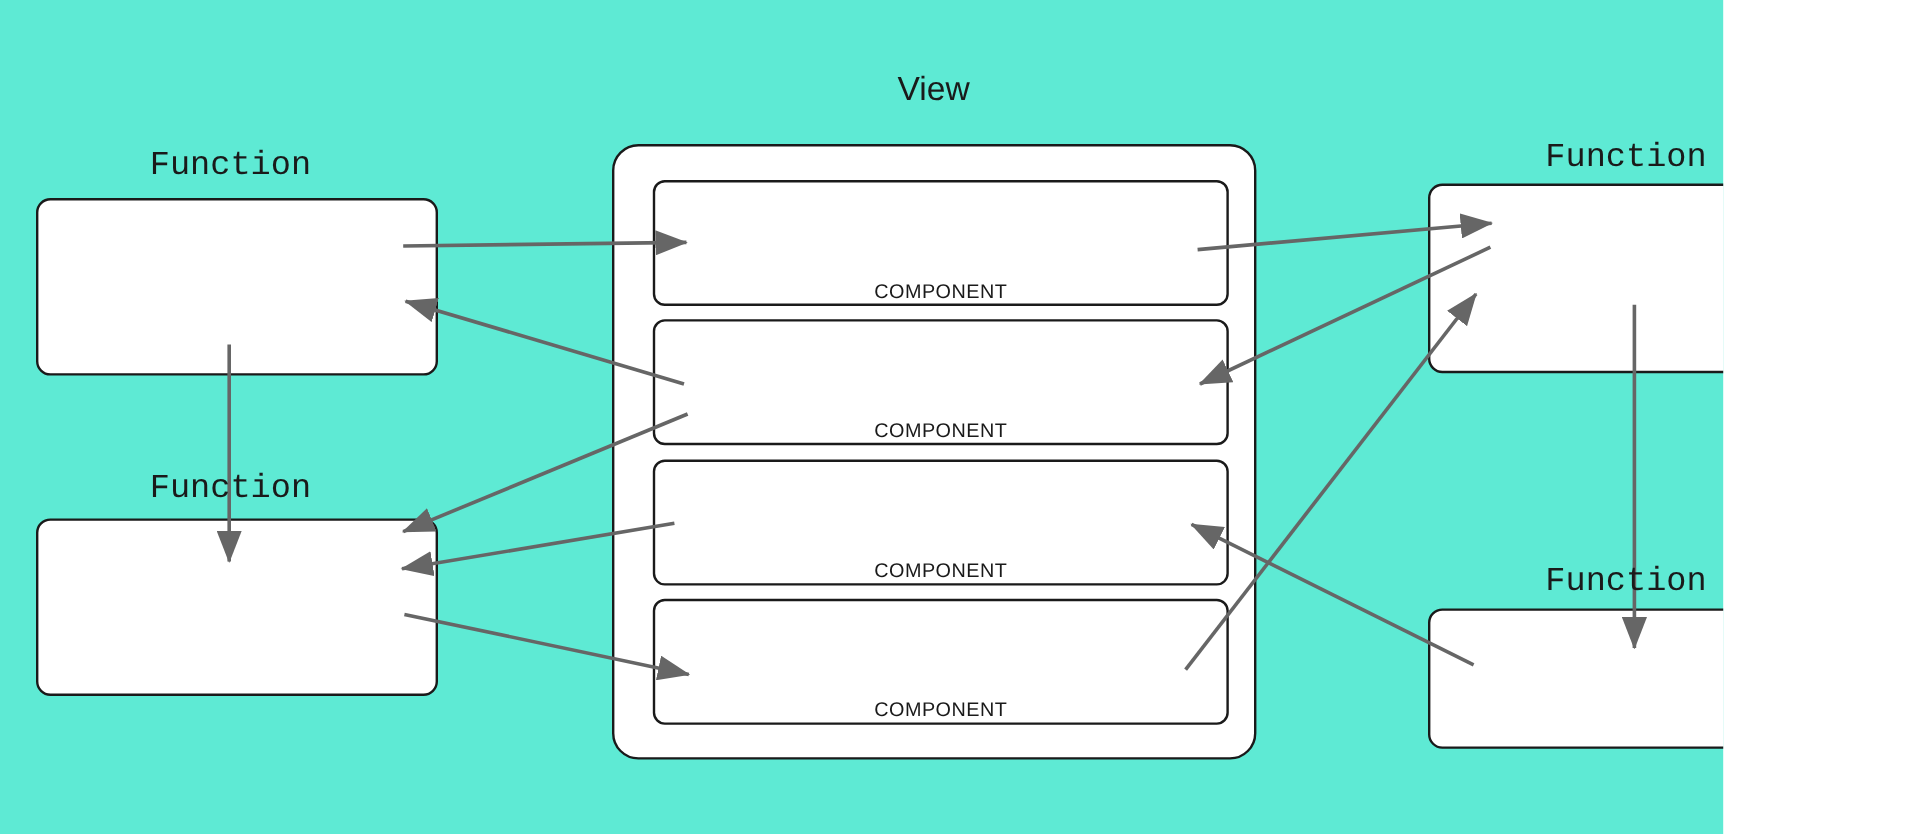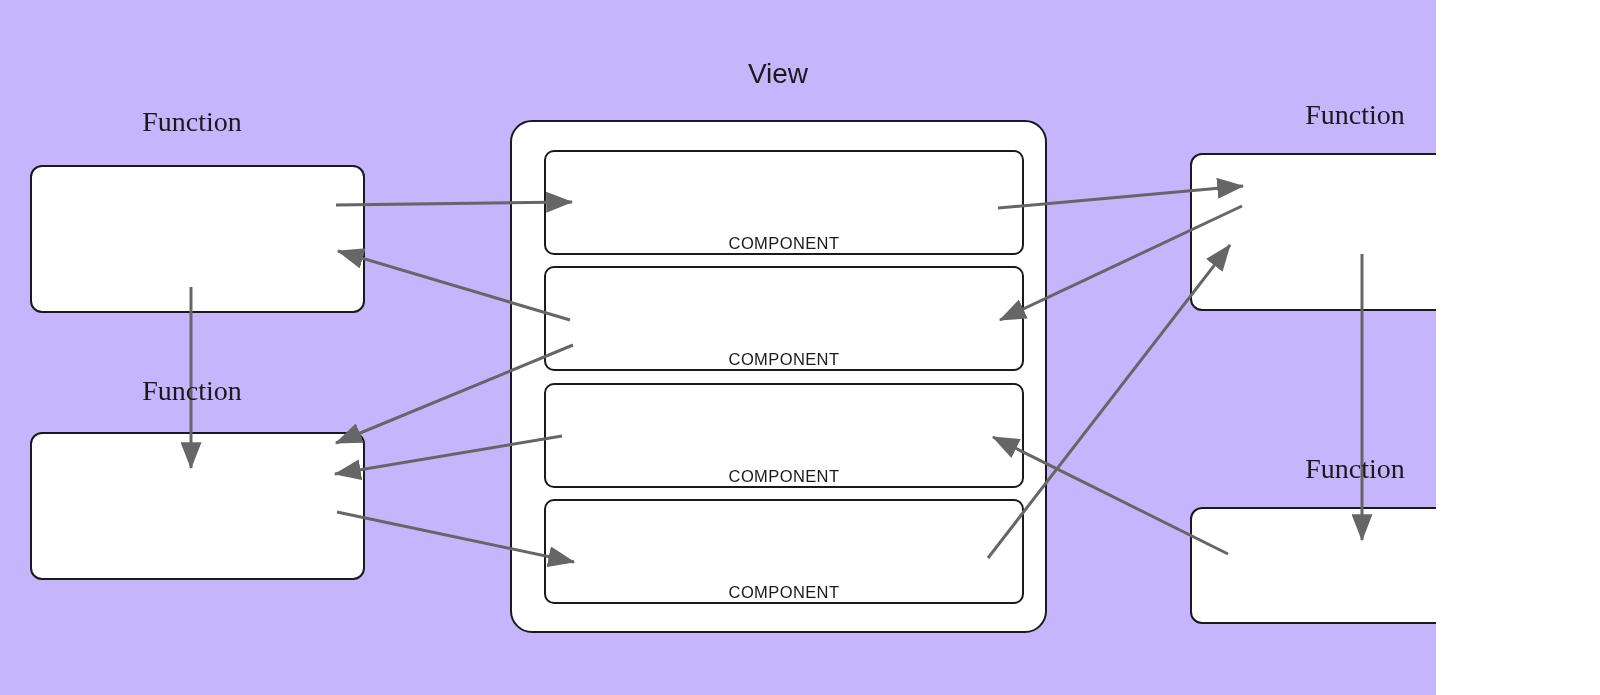--- a/index.html
+++ b/index.html
@@ -7,21 +7,21 @@
     padding: 0;
     background: #ffffff;
   }
   body {
     font-family: "Liberation Sans", sans-serif;
   }
   #canvas {
     position: relative;
     width: 1436px;
     height: 695px;
-    background: #c4b5fd;
+    background: #5eead4;
     overflow: hidden;
   }
   .node-box {
     position: absolute;
     box-sizing: border-box;
     border: 2.5px solid #1a1a1a;
     border-radius: 12px;
     background: #ffffff;
     z-index: 3;
   }
@@ -47,28 +47,29 @@
   .component-label {
     font-family: "Liberation Sans", sans-serif;
     font-size: 16.5px;
     letter-spacing: 0.4px;
     color: #1a1a1a;
     white-space: nowrap;
     user-select: none;
   }
   .node-label {
     position: absolute;
-    font-family: Liberation Serif, serif;
+    font-family: Liberation Mono, monospace;
     font-size: 28px;
     color: #1a1a1a;
     white-space: nowrap;
     text-align: center;
     transform: translateX(-50%);
     z-index: 6;
     user-select: none;
+    margin-top: 17px;
   }
   .view-title {
     position: absolute;
     font-family: "Liberation Sans", sans-serif;
     font-size: 28px;
     color: #1a1a1a;
     white-space: nowrap;
     transform: translateX(-50%);
     z-index: 6;
     user-select: none;

